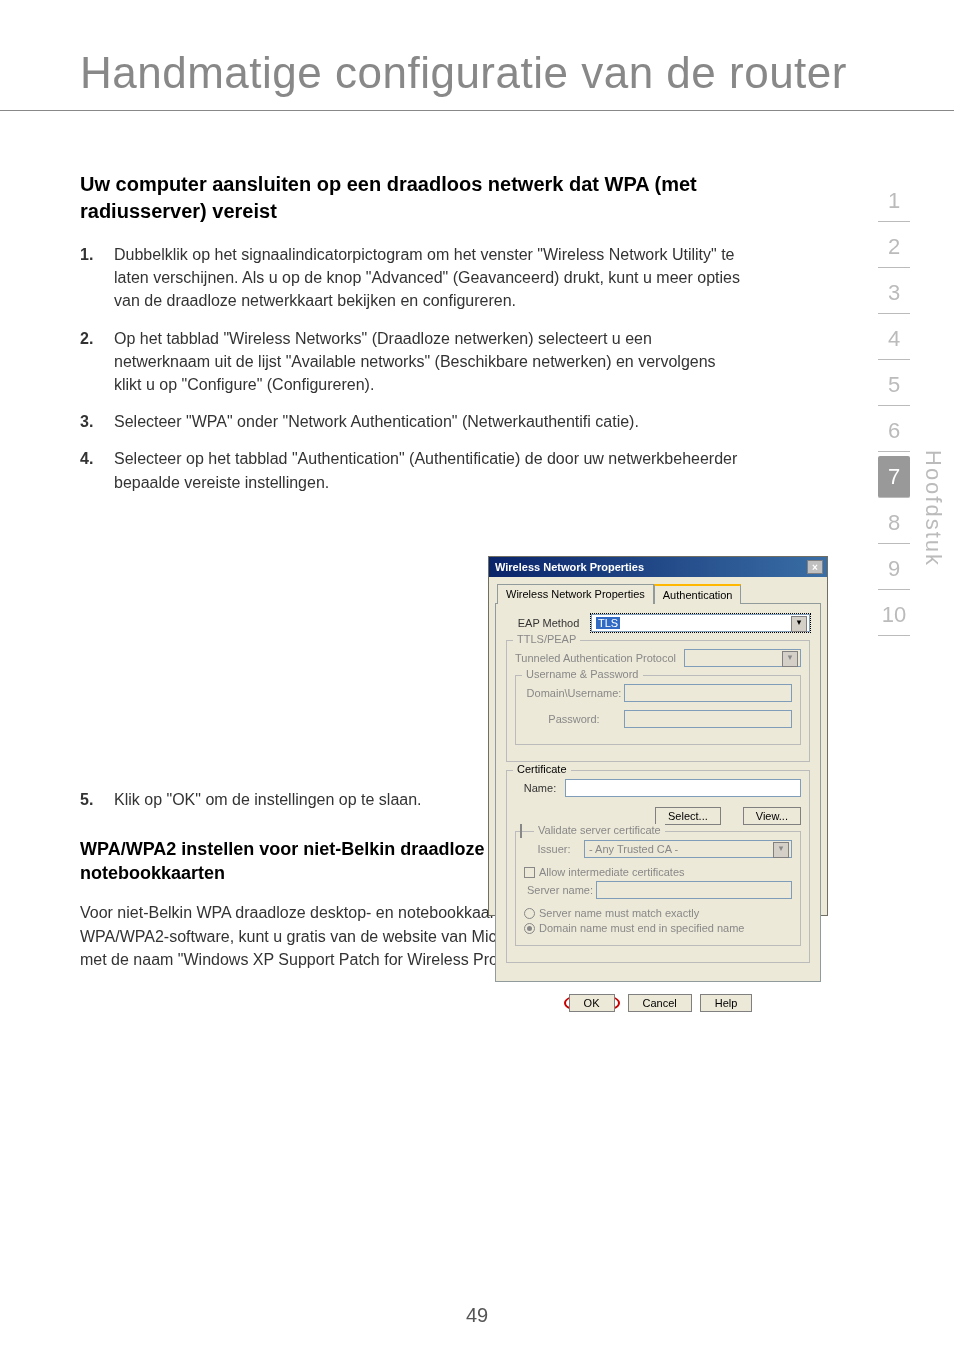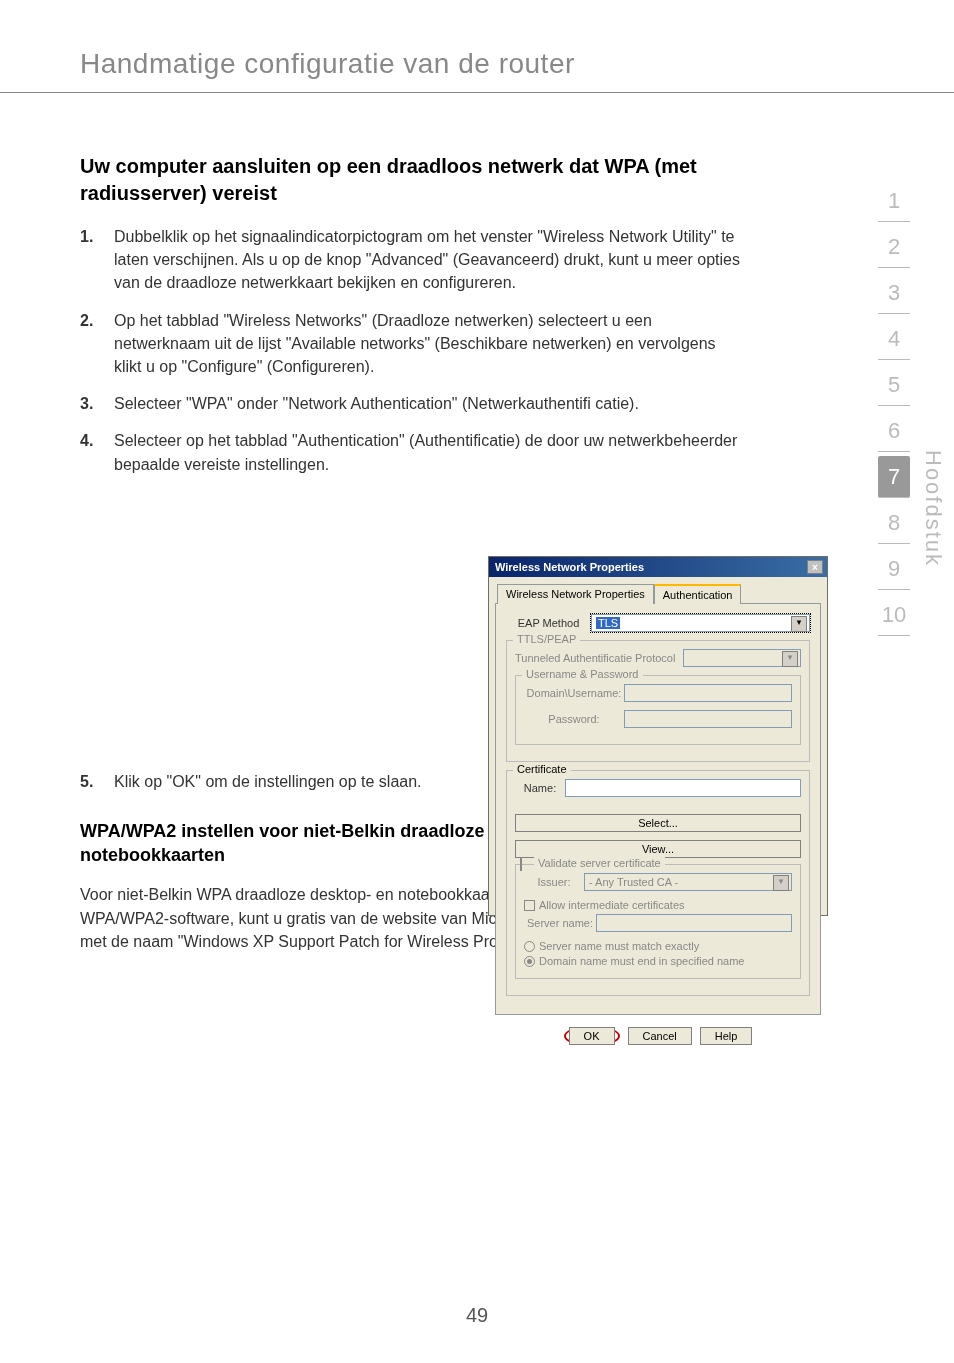--- a/index.html
+++ b/index.html
@@ -5,21 +5,21 @@
     * { box-sizing: border-box; margin: 0; padding: 0; }
     body {
       width: 954px;
       height: 1363px;
       background: #fff;
       font-family: Arial, Helvetica, sans-serif;
       color: #333;
       position: relative;
     }
     .page-header {
-      font-size: 28px;
+      font-size: 44px;
       font-weight: 300;
       color: #888;
       padding: 48px 80px 12px 80px;
       border-bottom: 1px solid #888;
       margin-bottom: 60px;
       letter-spacing: 0.5px;
     }
     .content {
       padding: 0 80px;
       width: 820px;
@@ -221,23 +221,22 @@
       top: -8px;
       left: 6px;
       background: #ece9d8;
       padding: 0 4px;
       font-size: 11px;
     }
     .group-title.disabled { color: #888; }
     .disabled-text { color: #888; }
     .dlg-btns {
       display: flex;
-      gap: 8px;
-      margin-top: 17px;
-      flex-direction: column;
+      gap: 22px;
+      margin-top: 10px;
     }
     .dlg-btn {
       border: 1px solid #808080;
       background: #ece9d8;
       padding: 2px 12px;
       font-size: 11px;
     }
     .dlg-bottom {
       display: flex;
       justify-content: center;
@@ -327,21 +326,21 @@
     <div class="field-row">
       <div class="field-label">EAP Method</div>
       <div class="field-select highlight">
           <span>TLS</span>
         </div>
     </div>
 
     <div class="group">
       <div class="group-title disabled">TTLS/PEAP</div>
       <div class="field-row">
-        <div class="field-label disabled-text" style="width:auto;margin-right:8px">Tunneled Authentificatie Protocol</div>
+        <div class="field-label disabled-text" style="width:auto;margin-right:8px">Tunneled Authentication Protocol</div>
         <div class="field-select disabled"></div>
       </div>
 
       <div class="group" style="margin-top:6px">
         <div class="group-title disabled">Username &amp; Password</div>
         <div class="field-row">
           <div class="field-label disabled-text" style="width:100px">Domain\Username:</div>
           <div class="field-input disabled"></div>
         </div>
         <div class="field-row">

